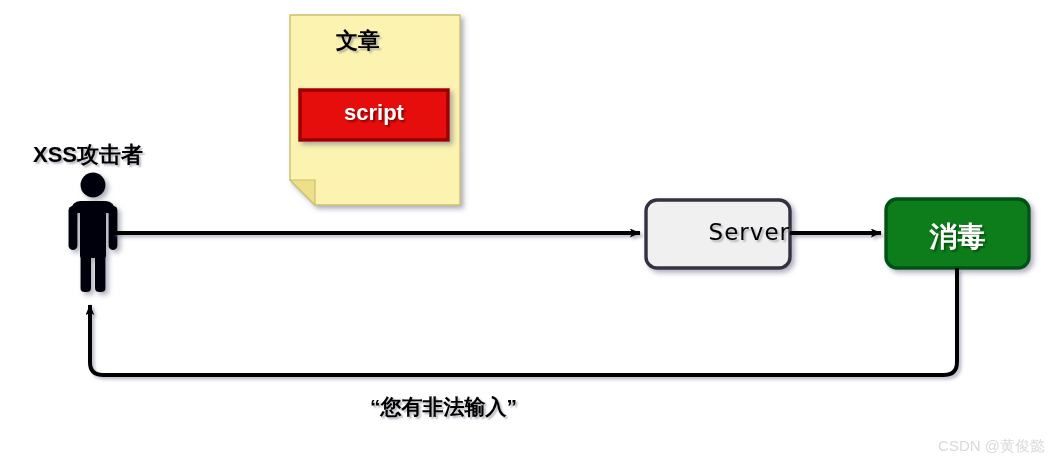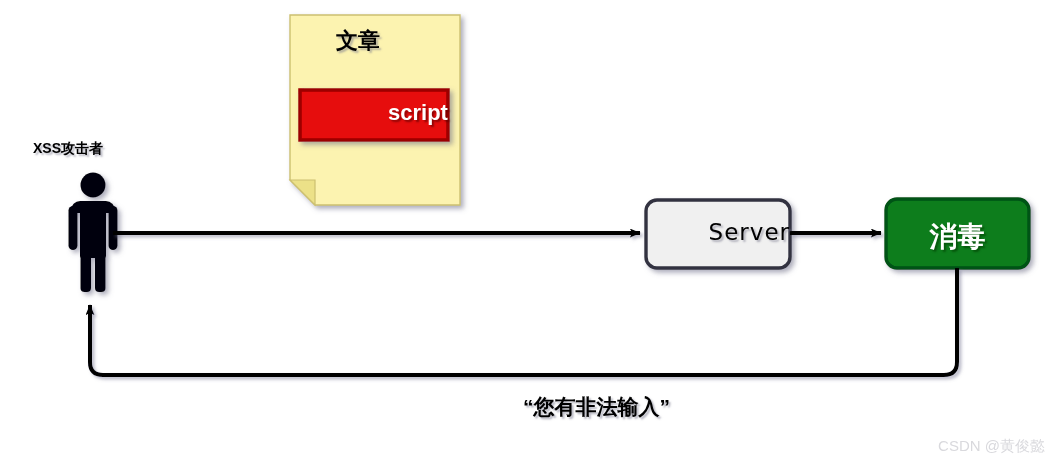--- a/index.html
+++ b/index.html
@@ -28,41 +28,40 @@
     position: absolute;
     white-space: nowrap;
     color: #000000;
     font-weight: bold;
     text-shadow: 2px 2px 2px rgba(120,120,140,0.55);
   }
 
   #attacker-label {
     left: 33px;
     top: 140px;
-    font-size: 14px;
+    font-size: 22px;
     letter-spacing: 0px;
   }
 
   #note-title {
     left: 290px;
     top: 26px;
     width: 136px;
     text-align: center;
     font-size: 22px;
   }
 
   #script-label {
     left: 300px;
     top: 100px;
     width: 148px;
     text-align: center;
     font-size: 22px;
     color: #ffffff;
     text-shadow: 2px 2px 2px rgba(90,0,0,0.65);
-    padding-left: 44px;
   }
 
   #server-label {
     left: 646px;
     top: 219px;
     width: 144px;
     text-align: right;
     font-size: 23px;
     font-family: "DejaVu Sans", sans-serif;
     font-weight: normal;
@@ -76,21 +75,21 @@
     text-align: center;
     font-size: 28px;
     color: #ffffff;
     text-shadow: 2px 2px 2px rgba(0,60,0,0.6);
   }
 
   #reject-message {
     left: 370px;
     top: 393px;
     width: 300px;
-    text-align: right;
+    text-align: left;
     font-size: 21px;
   }
 
   #watermark {
     position: absolute;
     right: 14px;
     bottom: 10px;
     font-size: 15px;
     color: #d9d9dd;
     white-space: nowrap;

